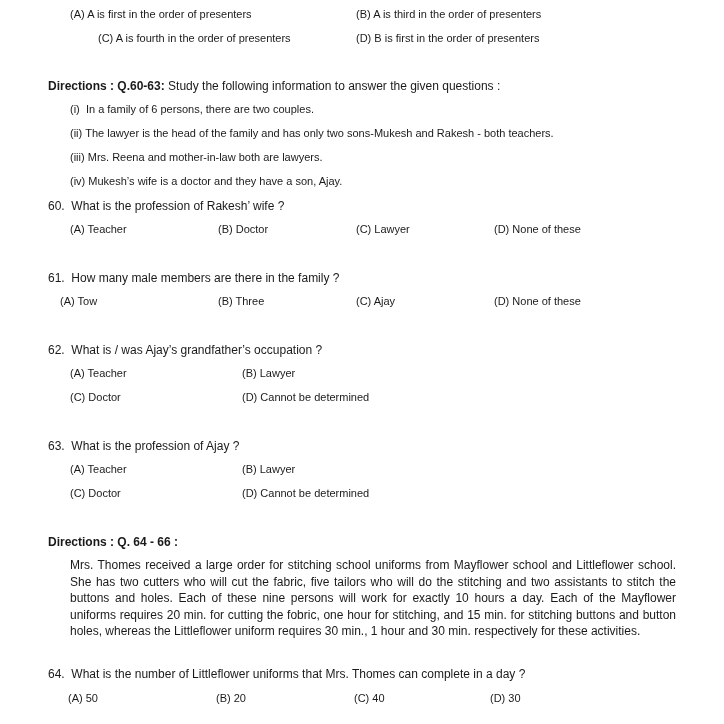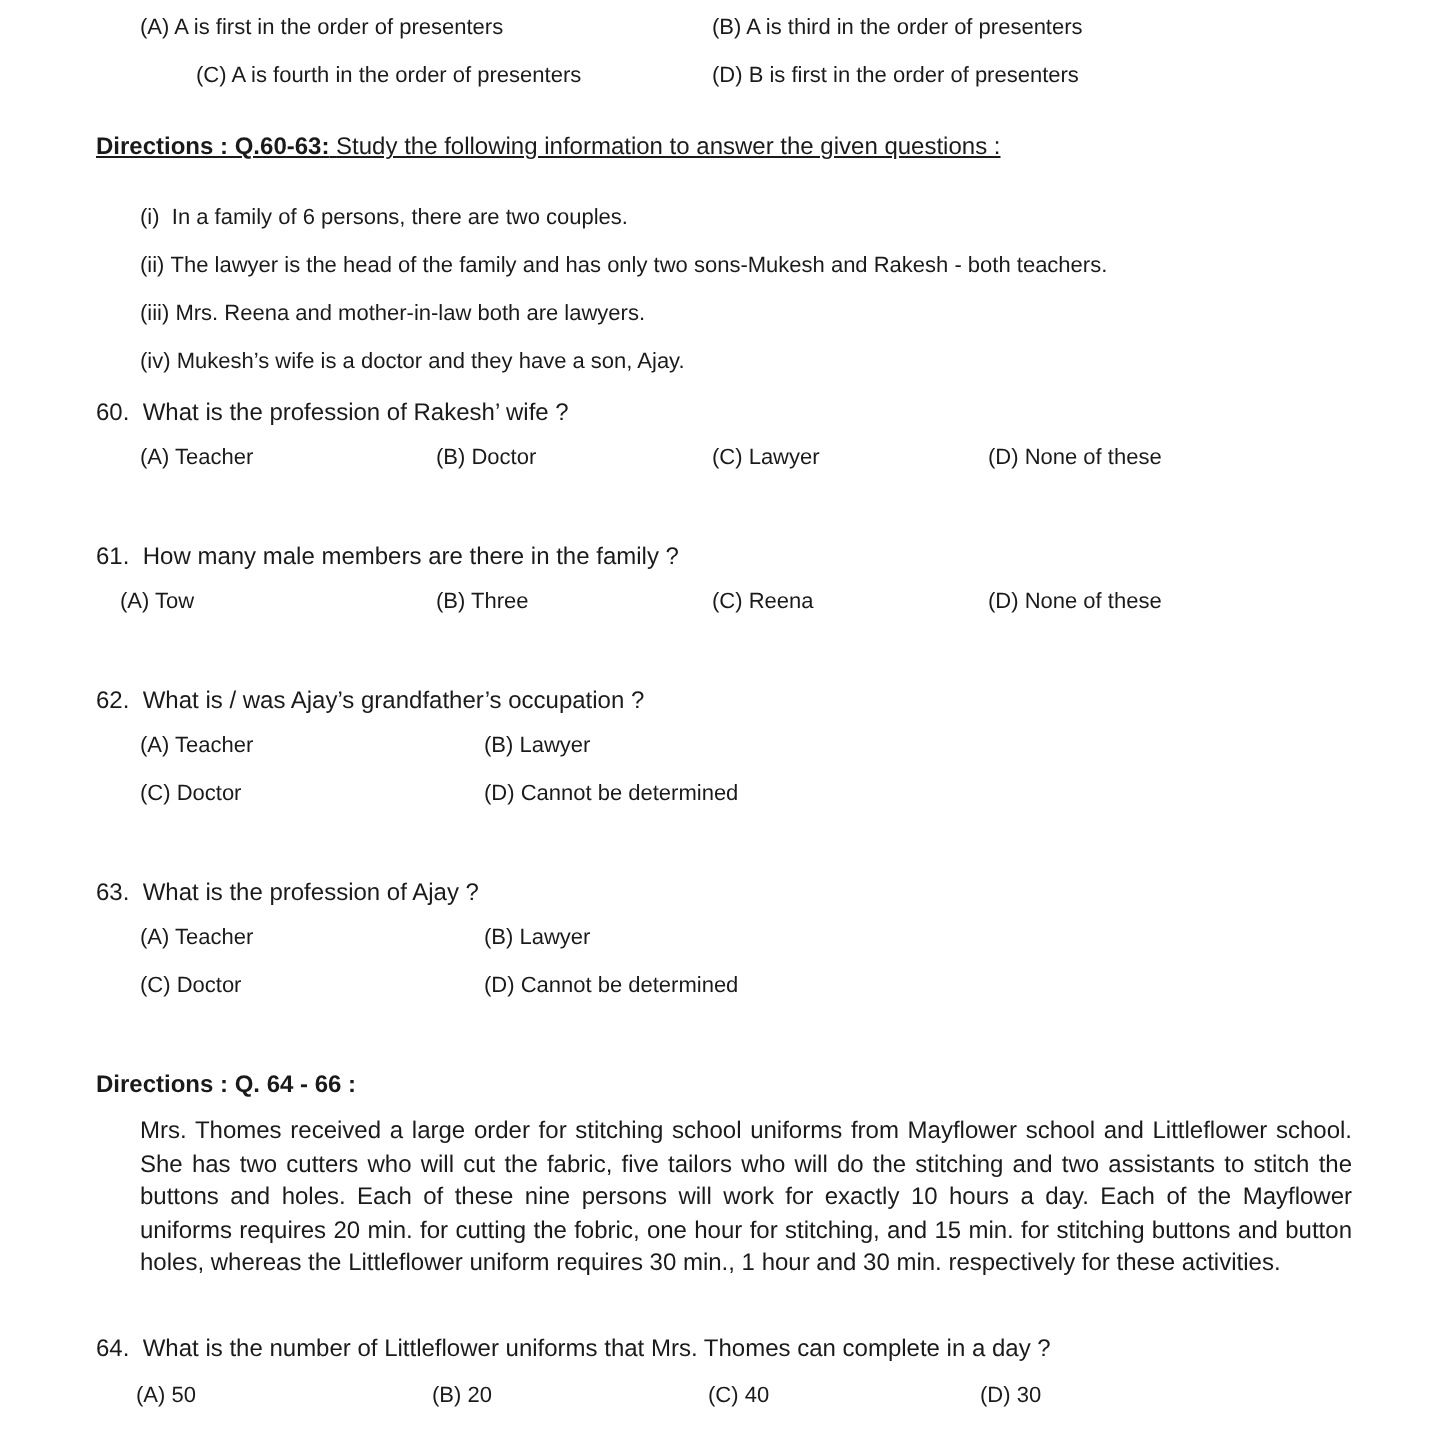--- a/index.html
+++ b/index.html
@@ -19,37 +19,37 @@
   }
 </style>
 </head>
 <body>
 
 <div class="abs opt" style="left:70px; top:8px;"><span>(A)</span> <span>A is first in the order of presenters</span></div>
 <div class="abs opt" style="left:356px; top:8px;"><span>(B)</span> <span>A is third in the order of presenters</span></div>
 <div class="abs opt" style="left:70px; top:32px;margin-left:28px;"><span>(C)</span> <span>A is fourth in the order of presenters</span></div>
 <div class="abs opt" style="left:356px; top:32px;"><span>(D)</span> <span>B is first in the order of presenters</span></div>
 
-<div class="abs dir" style="left:48px; top:66px;text-decoration:underline;"><b>Directions : Q.60-63:</b> <span>Study the following information to answer the given questions :</span></div>
+<div class="abs dir" style="left:48px; top:79px;"><b>Directions : Q.60-63:</b> <span>Study the following information to answer the given questions :</span></div>
 
 <div class="abs opt" style="left:70px; top:103px;"><span>(i)</span>&nbsp;&nbsp;<span>In a family of 6 persons, there are two couples.</span></div>
 <div class="abs opt" style="left:70px; top:127px;"><span>(ii)</span>&nbsp;<span>The lawyer is the head of the family and has only two sons-Mukesh and Rakesh - both teachers.</span></div>
 <div class="abs opt" style="left:70px; top:151px;"><span>(iii)</span> <span>Mrs. Reena and mother-in-law both are lawyers.</span></div>
 <div class="abs opt" style="left:70px; top:175px;"><span>(iv)</span> <span>Mukesh’s wife is a doctor and they have a son, Ajay.</span></div>
 
 <div class="abs q" style="left:48px; top:199px;"><span>60.</span>&nbsp;&nbsp;<span>What is the profession of Rakesh’ wife ?</span></div>
 <div class="abs opt" style="left:70px; top:223px;">(A) Teacher</div>
 <div class="abs opt" style="left:218px; top:223px;">(B) Doctor</div>
 <div class="abs opt" style="left:356px; top:223px;">(C) Lawyer</div>
 <div class="abs opt" style="left:494px; top:223px;">(D) None of these</div>
 
 <div class="abs q" style="left:48px; top:271px;"><span>61.</span>&nbsp;&nbsp;<span>How many male members are there in the family ?</span></div>
 <div class="abs opt" style="left:60px; top:295px;">(A) Tow</div>
 <div class="abs opt" style="left:218px; top:295px;text-align:center;">(B) Three</div>
-<div class="abs opt" style="left:356px; top:295px;">(C) Reena</div>
+<div class="abs opt" style="left:356px; top:295px;">(C) Ajay</div>
 <div class="abs opt" style="left:494px; top:295px;">(D) None of these</div>
 
 <div class="abs q" style="left:48px; top:343px;"><span>62.</span>&nbsp;&nbsp;<span>What is / was Ajay’s grandfather’s occupation ?</span></div>
 <div class="abs opt" style="left:70px; top:367px;">(A) Teacher</div>
 <div class="abs opt" style="left:242px; top:367px;">(B) Lawyer</div>
 <div class="abs opt" style="left:70px; top:391px;">(C) Doctor</div>
 <div class="abs opt" style="left:242px; top:391px;">(D) Cannot be determined</div>
 
 <div class="abs q" style="left:48px; top:439px;"><span>63.</span>&nbsp;&nbsp;<span>What is the profession of Ajay ?</span></div>
 <div class="abs opt" style="left:70px; top:463px;">(A) Teacher</div>

